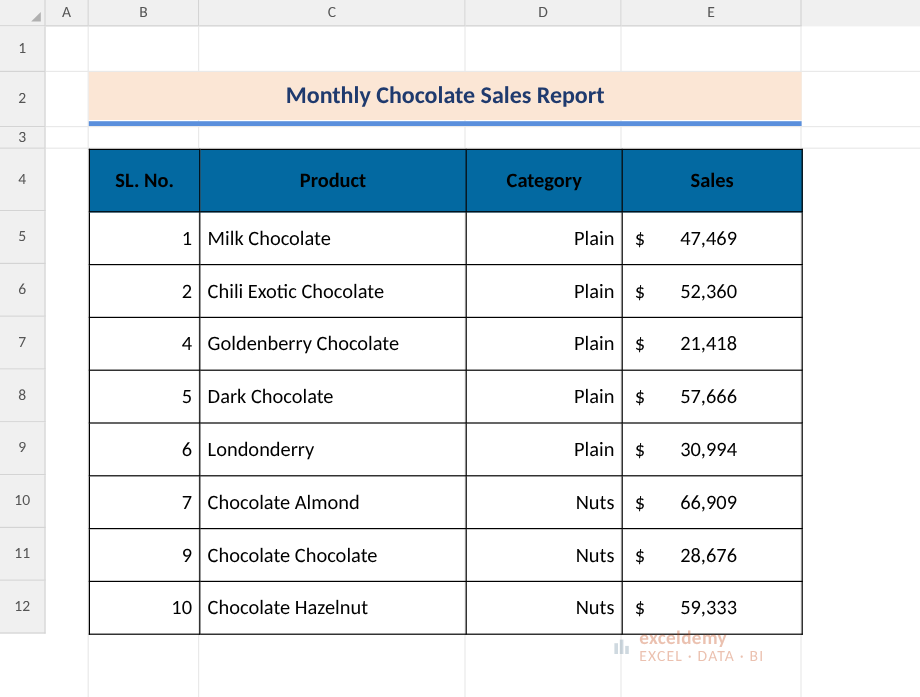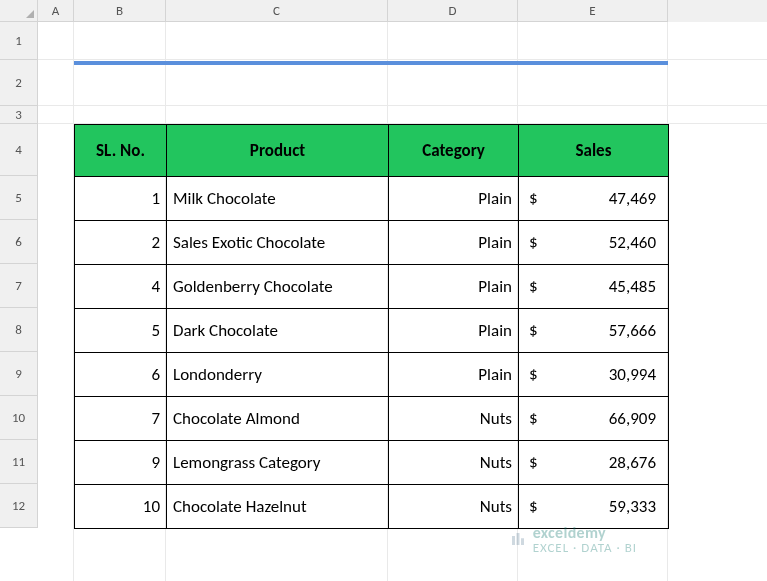--- a/index.html
+++ b/index.html
@@ -143,47 +143,47 @@
   }
   .datatable th, .datatable td {
     border: 1.5px solid #000;
     font-size: 17px;
     padding: 0 6px;
     height: 44px;
     vertical-align: middle;
   }
   .datatable th {
     height: 52px;
-    background: #22c55e;
+    background: #0369a1;
     font-weight: 700;
     text-align: center;
     color: #000;
   }
   .col-sl { width: 92px; }
   .col-pr { width: 222px; }
   .col-ca { width: 130px; }
   .col-sa { width: 150px; }
 
   .td-sl { text-align: right; padding-right: 6px; }
   .td-pr { text-align: left; margin-left: 12px; }
   .td-ca { text-align: right; }
   .td-sa { text-align: left; position: relative; }
   .td-sa .cur { position: absolute; left: 10px; }
-  .td-sa .amt { display: block; text-align: right; padding-right: 6px; }
+  .td-sa .amt { display: block; text-align: center; padding-right: 6px; }
 
   
   .watermark {
     position: absolute;
     right: 130px;
     bottom: 26px;
     display: flex;
     align-items: center;
     gap: 6px;
     opacity: 0.32;
-    color: #0f766e;
+    color: #c2410c;
   }
   .watermark .logo {
     width: 18px; height: 18px;
   }
   .watermark .wm-main {
     font-size: 16px;
     font-weight: 600;
     letter-spacing: .3px;
   }
   .watermark .wm-sub {
@@ -228,20 +228,23 @@
     <div class="vline" style="left:479px"></div>
     <div class="vline" style="left:629px"></div>
     <div class="hline" style="top:37px"></div>
     <div class="hline" style="top:83px"></div>
     <div class="hline" style="top:101px"></div>
   </div>
 
   <div class="content">
 
     <div class="title-wrap">
+      <div class="title-bg">
+        <span class="title-text">Monthly Chocolate Sales Report</span>
+      </div>
       <div class="title-underline"></div>
     </div>
 
     <table class="datatable">
       <colgroup>
         <col class="col-sl">
           <col class="col-pr">
           <col class="col-ca">
           <col class="col-sa">
       </colgroup>
@@ -258,34 +261,34 @@
           <td class="td-sl">1</td>
           <td class="td-pr">Milk Chocolate</td>
           <td class="td-ca">Plain</td>
           <td class="td-sa">
               <span class="cur">$</span>
               <span class="amt">47,469</span>
             </td>
         </tr>
         <tr>
           <td class="td-sl">2</td>
-          <td class="td-pr">Sales Exotic Chocolate</td>
-          <td class="td-ca">Plain</td>
-          <td class="td-sa">
-              <span class="cur">$</span>
-              <span class="amt">52,460</span>
+          <td class="td-pr">Chili Exotic Chocolate</td>
+          <td class="td-ca">Plain</td>
+          <td class="td-sa">
+              <span class="cur">$</span>
+              <span class="amt">52,360</span>
             </td>
         </tr>
         <tr>
           <td class="td-sl">4</td>
           <td class="td-pr">Goldenberry Chocolate</td>
           <td class="td-ca">Plain</td>
           <td class="td-sa">
               <span class="cur">$</span>
-              <span class="amt">45,485</span>
+              <span class="amt">21,418</span>
             </td>
         </tr>
         <tr>
           <td class="td-sl">5</td>
           <td class="td-pr">Dark Chocolate</td>
           <td class="td-ca">Plain</td>
           <td class="td-sa">
               <span class="cur">$</span>
               <span class="amt">57,666</span>
             </td>
@@ -303,21 +306,21 @@
           <td class="td-sl">7</td>
           <td class="td-pr">Chocolate Almond</td>
           <td class="td-ca">Nuts</td>
           <td class="td-sa">
               <span class="cur">$</span>
               <span class="amt">66,909</span>
             </td>
         </tr>
         <tr>
           <td class="td-sl">9</td>
-          <td class="td-pr">Lemongrass Category</td>
+          <td class="td-pr">Chocolate Chocolate</td>
           <td class="td-ca">Nuts</td>
           <td class="td-sa">
               <span class="cur">$</span>
               <span class="amt">28,676</span>
             </td>
         </tr>
         <tr>
           <td class="td-sl">10</td>
           <td class="td-pr">Chocolate Hazelnut</td>
           <td class="td-ca">Nuts</td>

